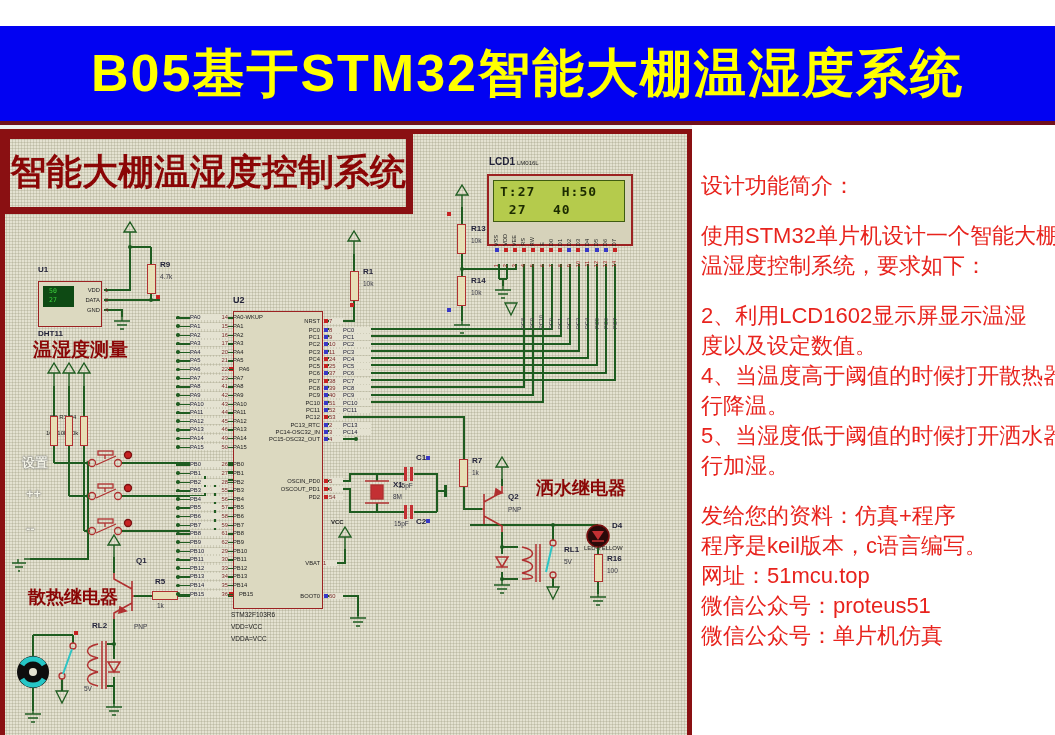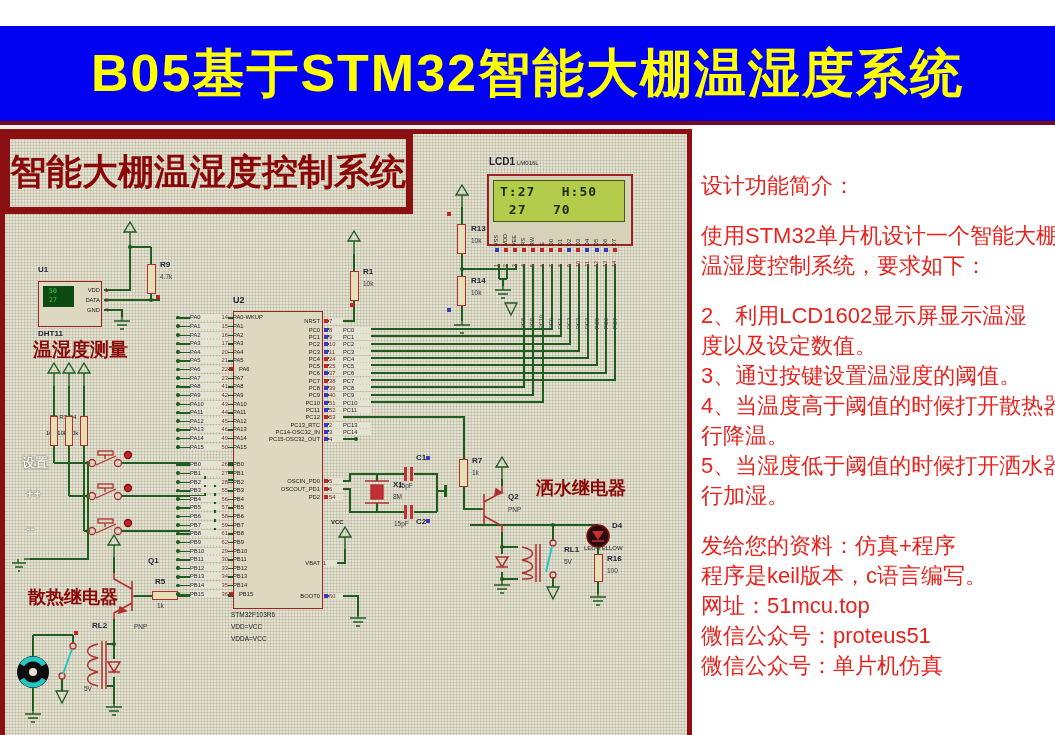--- a/index.html
+++ b/index.html
@@ -625,21 +625,21 @@
     <span class="lbl ref" style="left:393px;top:351px;">X1</span>
     <span class="lbl val" style="left:393px;top:364px;">8M</span>
     <span class="lbl ref" style="left:416px;top:324px;">C1</span>
     <span class="lbl val" style="left:398px;top:353px;">15pF</span>
     <span class="lbl val" style="left:394px;top:391px;">15pF</span>
     <span class="lbl ref" style="left:416px;top:388px;">C2</span>
 
     <span class="lbl ref" style="left:489px;top:27px;font-size:10px;">LCD1</span>
     <span class="lbl tiny" style="left:517px;top:31px;">LM016L</span>
     <div class="lcdbez"></div>
-    <div class="lcdscr"><span>T:27   H:50</span><br><span> 27   70</span></div>
+    <div class="lcdscr"><span>T:27   H:50</span><br><span> 27   40</span></div>
     <div class="vcols" style="left:492px;top:90px;width:128px;height:27px;">
 
     <span class="vc">
           <span class="vtext">VSS</span>
         </span>
         <span class="vc">
           <span class="vtext">VDD</span>
         </span>
         <span class="vc">
           <span class="vtext">VEE</span>
@@ -801,21 +801,21 @@
           <span class="vtext">PC5</span>
         </span>
         <span class="vc">
           <span class="vtext">PC6</span>
         </span>
         <span class="vc">
           <span class="vtext">PC7</span>
         </span>
       </div>
 
-    <span class="lbl ref" style="left:148px;top:427px;">Q1</span>
+    <span class="lbl ref" style="left:136px;top:427px;">Q1</span>
     <span class="lbl val" style="left:134px;top:494px;">PNP</span>
     <span class="lbl ref" style="left:508px;top:363px;">Q2</span>
     <span class="lbl val" style="left:508px;top:377px;">PNP</span>
     <span class="lbl ref" style="left:92px;top:492px;">RL2</span>
     <span class="lbl val" style="left:84px;top:556px;">5V</span>
     <span class="lbl ref" style="left:564px;top:416px;">RL1</span>
     <span class="lbl val" style="left:564px;top:429px;">5V</span>
     <span class="lbl ref" style="left:612px;top:392px;">D4</span>
     <span class="lbl tiny" style="left:584px;top:416px;">LED-YELLOW</span>
 
@@ -827,21 +827,20 @@
 
   <aside class="panel">
 
   <div class="pline">设计功能简介：</div>
       <div class="pline"></div>
       <div class="pline">使用STM32单片机设计一个智能大棚</div>
       <div class="pline">温湿度控制系统，要求如下：</div>
       <div class="pline"></div>
       <div class="pline">2、利用LCD1602显示屏显示温湿</div>
       <div class="pline">度以及设定数值。</div>
-      <div class="pline">3、通过按键设置温湿度的阈值。</div>
       <div class="pline">4、当温度高于阈值的时候打开散热器进</div>
       <div class="pline">行降温。</div>
       <div class="pline">5、当湿度低于阈值的时候打开洒水器进</div>
       <div class="pline">行加湿。</div>
       <div class="pline"></div>
       <div class="pline">发给您的资料：仿真+程序</div>
       <div class="pline">程序是keil版本，c语言编写。</div>
       <div class="pline">网址：51mcu.top</div>
       <div class="pline">微信公众号：proteus51</div>
       <div class="pline">微信公众号：单片机仿真</div>

